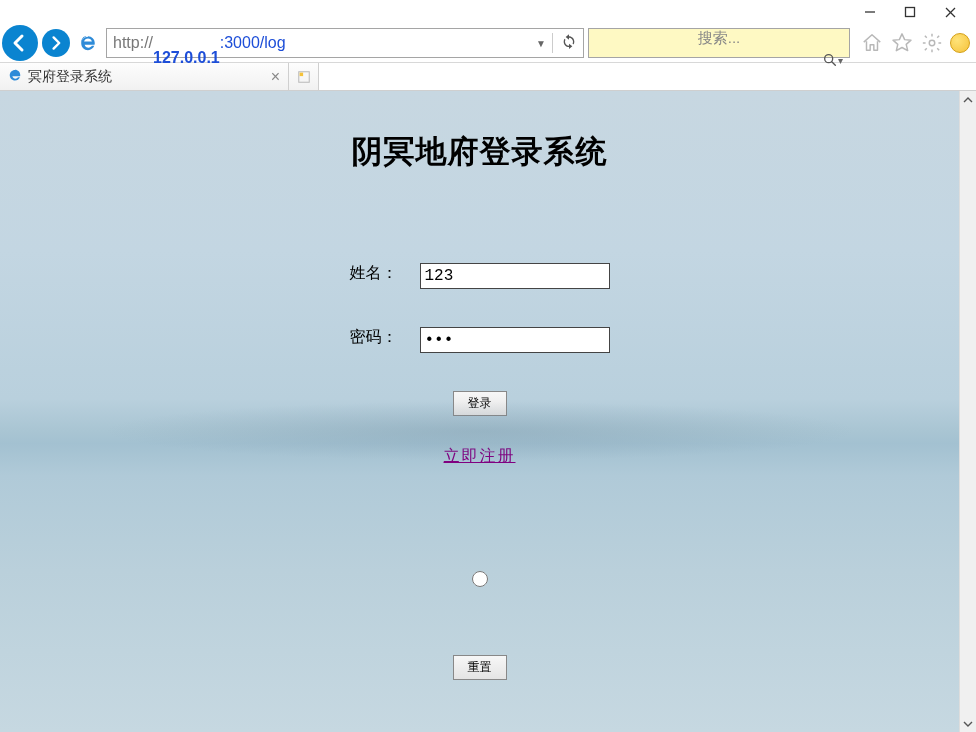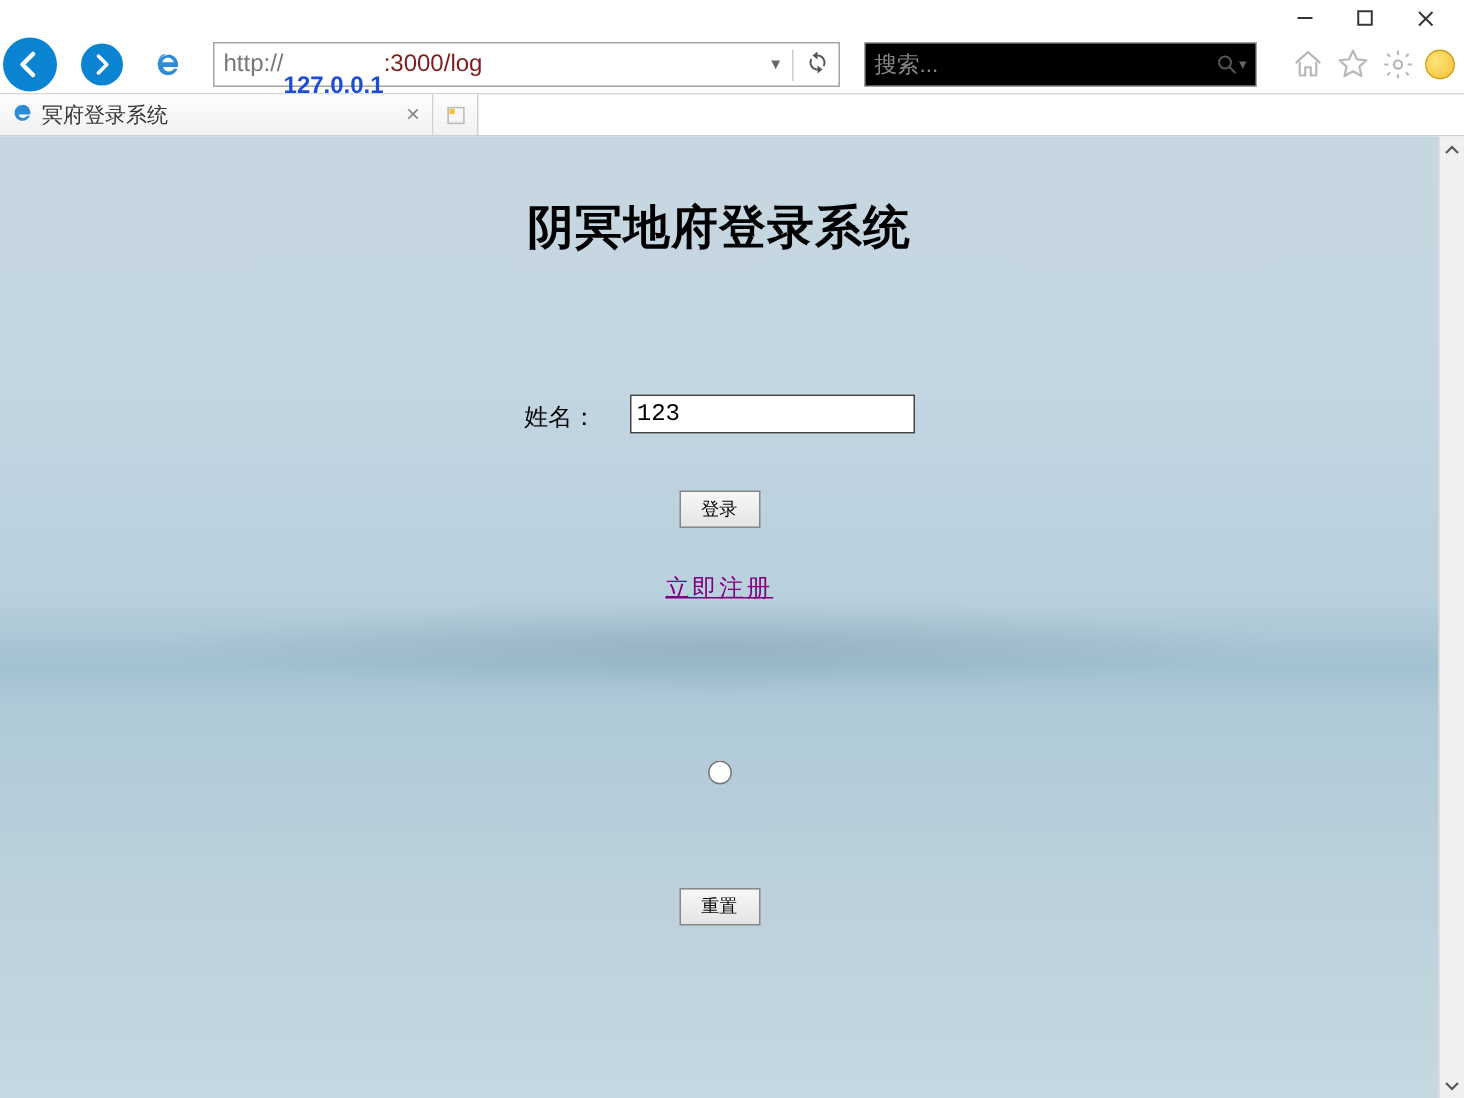--- a/index.html
+++ b/index.html
@@ -32,21 +32,21 @@
       font-size: 14px;
       color: #333;
     }
     
     .toolbar {
       height: 38px;
       background: #fff;
       display: flex;
       align-items: center;
       padding: 0 6px 0 2px;
-      gap: 16px;
+      gap: 4px;
       text-align: right;
     }
     .nav-circle {
       width: 36px;
       height: 36px;
       border-radius: 50%;
       background: #0a84d0;
       display: flex;
       align-items: center;
       justify-content: center;
@@ -75,45 +75,46 @@
     }
     .address-bar .url-prefix {
       color: #777;
     }
     .address-bar .url-host {
       color: #1d4ed8;
       font-weight: bold;
       margin-top: 29px;
     }
     .address-bar .url-rest {
-      color: #7f1d1d;
+      color: #1d4ed8;
     }
     .addr-dd {
       margin-left: auto;
       color: #666;
       font-size: 10px;
     }
     .refresh-box {
       border-left: 1px solid #ccc;
       padding-left: 8px;
       margin-left: 6px;
       font-size: 16px;
       color: #444;
     }
     .search-bar {
       width: 262px;
       height: 30px;
       border: 1px solid #a5a5a5;
       display: flex;
       align-items: center;
       padding: 0 6px;
-      background: #000000;
+      background: #fef9c3;
       font-size: 15px;
       color: #888;
       gap: 4px;
+      flex-direction: column;
     }
     .search-mag {
       margin-left: auto;
       color: #555;
       font-size: 16px;
       display: flex;
       align-items: center;
     }
     .search-dd {
       font-size: 10px;
@@ -205,21 +206,21 @@
       padding-top: 40px;
       letter-spacing: 1px;
     }
     .form-area {
       text-align: center;
       margin-top: 90px;
     }
     .form-row {
       display: flex;
       justify-content: center;
-      align-items: flex-end;
+      align-items: flex-start;
       margin-bottom: 38px;
       gap: 22px;
     }
     .form-label {
       font-size: 16px;
       color: #000;
       font-family: "SimSun", serif;
     }
     .text-input {
       width: 190px;
@@ -392,20 +393,24 @@
 <div class="content-wrap">
   <div class="page">
     <div class="cloud-shadow"></div>
     <h1 class="page-title">阴冥地府登录系统</h1>
 
     <div class="form-area">
       <div class="form-row">
         <span class="form-label">姓名：</span>
         <input class="text-input" type="text" value="123" style="">
       </div>
+      <div class="form-row">
+        <span class="form-label">密码：</span>
+        <input class="text-input" type="text" value="•••" style="">
+      </div>
       <div>
         <button class="btn">登录</button>
       </div>
       <a href="#" class="register-link">立即注册</a>
 
       <div class="radio-holder">
         <input type="radio" class="radio-inp" style="">
       </div>
 
       <div class="reset-holder">

